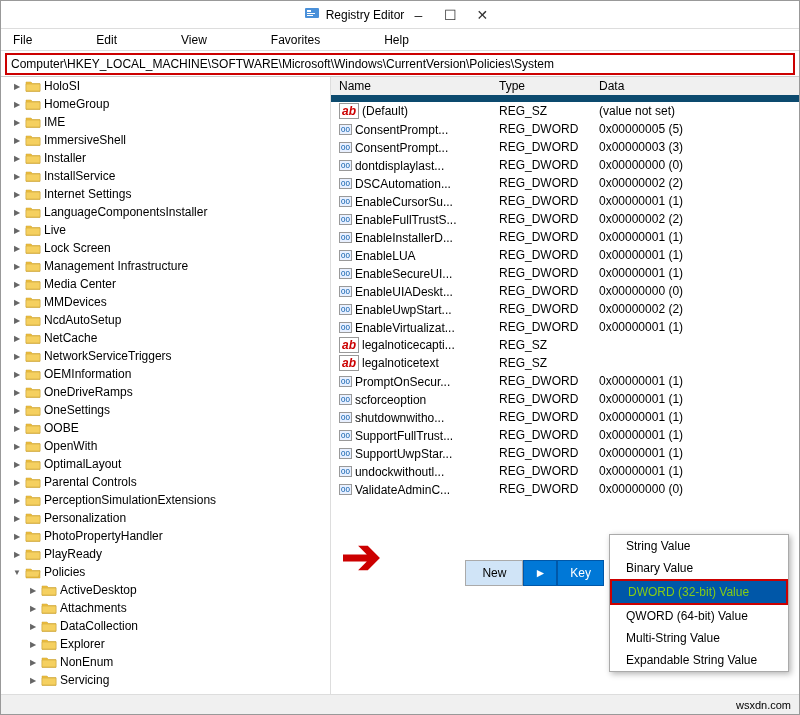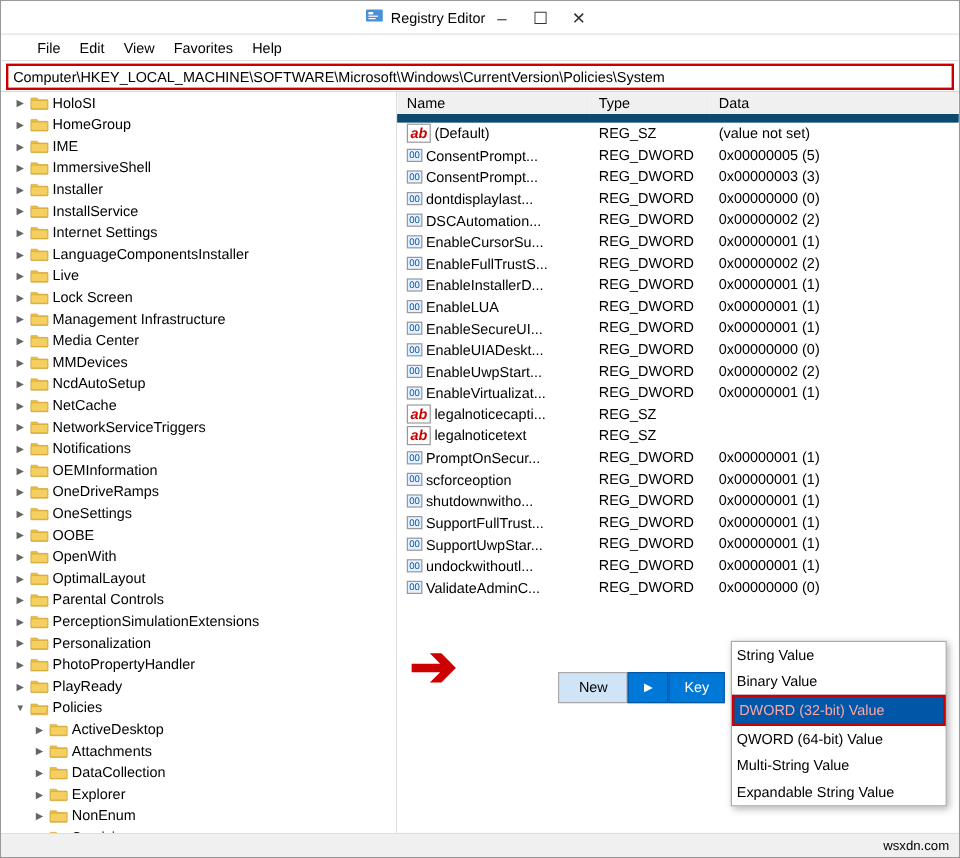--- a/index.html
+++ b/index.html
@@ -62,24 +62,25 @@
       font-size: 14px;
       display: flex;
       align-items: center;
       justify-content: center;
       color: #333;
     }
 
     
     .menu-bar {
       display: flex;
-      padding: 2px 22px;
+      padding: 2px 4px;
       background: #fff;
       border-bottom: 1px solid #ddd;
       height: 22px;
+      gap: 48px;
     }
 
     .menu-item {
       padding: 2px 8px;
       cursor: pointer;
       font-size: 12px;
     }
 
     
     .address-bar {
@@ -202,28 +203,28 @@
 
     .icon-dword {
       font-size: 8px;
       color: #0057a8;
       border: 1px solid #999;
       padding: 0 1px;
       background: #e8f0ff;
     }
 
     .context-menu-item {
-      padding: 4px 4px;
+      padding: 4px 16px;
       cursor: pointer;
       font-size: 12px;
       white-space: nowrap;
     }
     .context-menu-item.dword-highlighted {
       background: #0057a8;
-      color: #fca5a5;
+      color: #84cc16;
       border: 2px solid #cc0000;
     }
 
     
     ::-webkit-scrollbar { width: 14px; height: 14px; }
     ::-webkit-scrollbar-track { background: #f1f1f1; }
     ::-webkit-scrollbar-thumb { background: #c1c1c1; border: 2px solid #f1f1f1; }
 
     .status-bar {
       height: 20px;
@@ -418,28 +419,20 @@
 
       <div class="tree-item indent-1">
         <span class="tree-arrow closed"></span>
         <svg class="folder-svg" viewBox="0 0 16 14">
             <path d="M1 3h5l1.5 1.5H15v8H1z" fill="#f0c040" stroke="#c8a030" stroke-width="0.5"></path>
             <path d="M1 5h14v7H1z" fill="#f5d060" stroke="#c8a030" stroke-width="0.5"></path>
           </svg>
         <span class="tree-label">NetworkServiceTriggers</span>
       </div>
 
-      <div class="tree-item indent-1">
-        <span class="tree-arrow closed"></span>
-        <svg class="folder-svg" viewBox="0 0 16 14">
-            <path d="M1 3h5l1.5 1.5H15v8H1z" fill="#f0c040" stroke="#c8a030" stroke-width="0.5"></path>
-            <path d="M1 5h14v7H1z" fill="#f5d060" stroke="#c8a030" stroke-width="0.5"></path>
-          </svg>
-        <span class="tree-label">Notifications</span>
-      </div>
 
       <div class="tree-item indent-1">
         <span class="tree-arrow closed"></span>
         <svg class="folder-svg" viewBox="0 0 16 14">
             <path d="M1 3h5l1.5 1.5H15v8H1z" fill="#f0c040" stroke="#c8a030" stroke-width="0.5"></path>
             <path d="M1 5h14v7H1z" fill="#f5d060" stroke="#c8a030" stroke-width="0.5"></path>
           </svg>
         <span class="tree-label">OEMInformation</span>
       </div>
 

